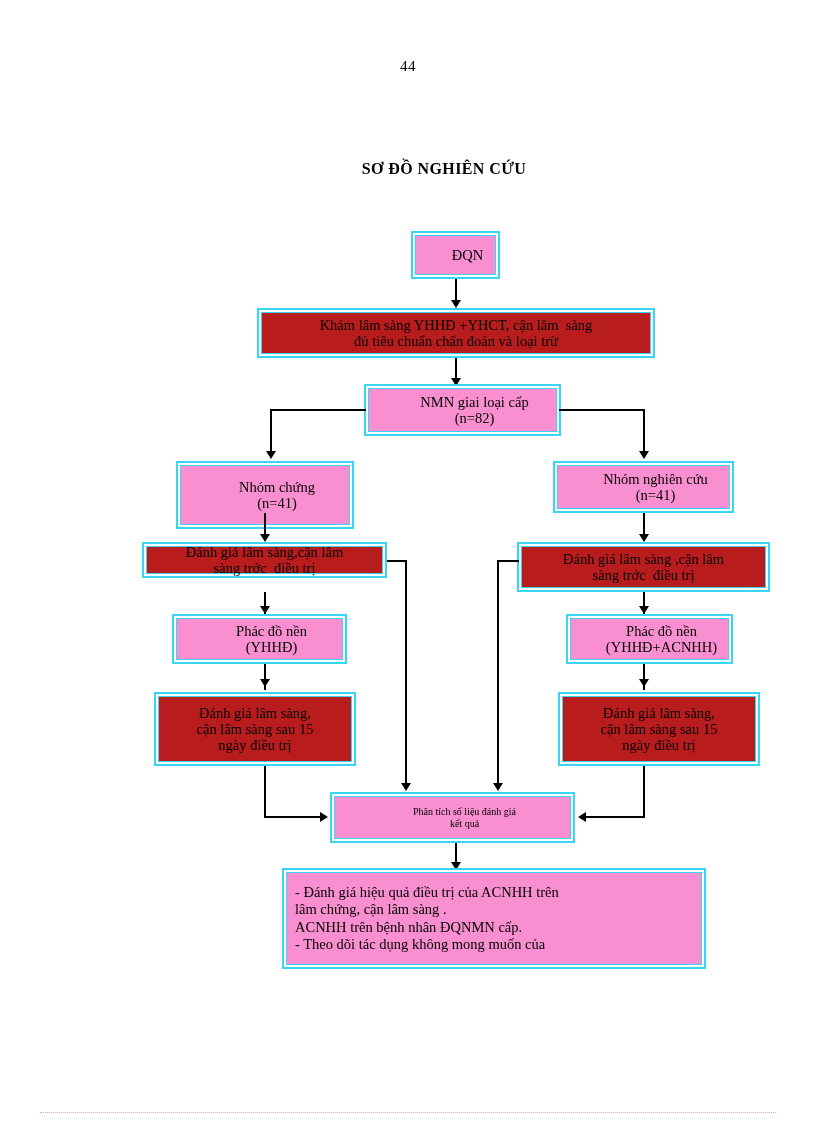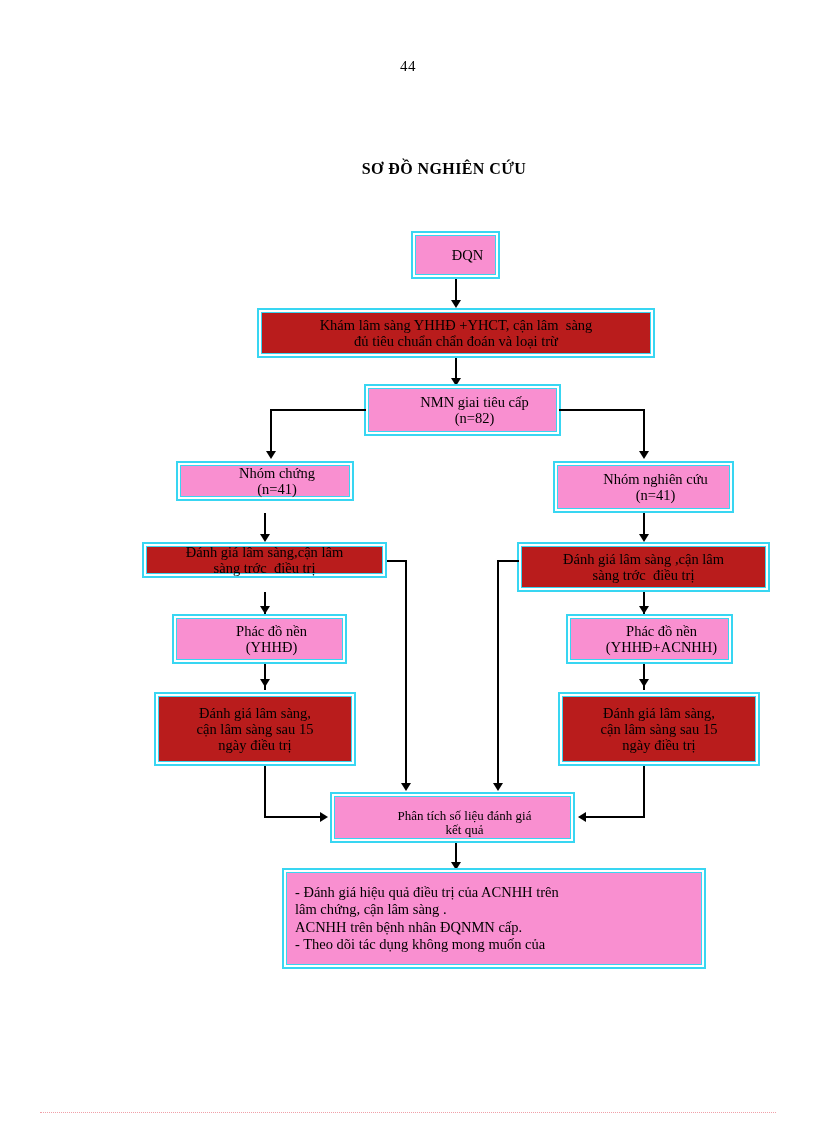--- a/index.html
+++ b/index.html
@@ -77,21 +77,21 @@
   }
   .node.pink > .fill {
     background: #f98fd0;
     border: 1px solid #38d6f2;
     padding-left: 24px;
   }
   .node.yellow > .fill {
     background: #b91c1c;
     border: 1px solid #38d6f2;
   }
-  .node.small > .fill { font-size: 13px; justify-content: flex-end; }
+  .node.small > .fill { font-size: 10px; }
   .node.left-text > .fill {
     align-items: flex-start;
     text-align: left;
     padding-left: 8px;
     line-height: 1.2;
   }
   .node .line { display: block; white-space: pre; }
 
   
   .seg {
@@ -145,34 +145,34 @@
       <span class="line">Khám lâm sàng YHHĐ +YHCT, cận lâm  sàng</span>
       <span class="line">đủ tiêu chuẩn chẩn đoán và loại trừ</span>
     </div>
   </div>
 
   <div class="seg v" style="left:455px; top:358px; height:26px;"></div>
   <div class="arrow down" style="left:451px; top:378px;"></div>
 
   <div class="node pink" style="left:364px; top:384px; width:197px; height:52px;">
     <div class="fill">
-      <span class="line">NMN giai tiêu cấp</span>
+      <span class="line">NMN giai loại cấp</span>
       <span class="line">(n=82)</span>
     </div>
   </div>
 
   <div class="seg h" style="left:270px; top:409px; width:96px;"></div>
   <div class="seg v" style="left:270px; top:409px; height:47px;"></div>
   <div class="arrow down" style="left:266px; top:451px;"></div>
 
   <div class="seg h" style="left:559px; top:409px; width:86px;"></div>
   <div class="seg v" style="left:643px; top:409px; height:47px;"></div>
   <div class="arrow down" style="left:639px; top:451px;"></div>
 
-  <div class="node pink" style="left:176px; top:461px; width:178px; height:40px;">
+  <div class="node pink" style="left:176px; top:461px; width:178px; height:68px;">
     <div class="fill">
       <span class="line">Nhóm chứng</span>
       <span class="line">(n=41)</span>
     </div>
   </div>
 
   <div class="node pink" style="left:553px; top:461px; width:181px; height:52px;">
     <div class="fill">
       <span class="line">Nhóm nghiên cứu</span>
       <span class="line">(n=41)</span>

